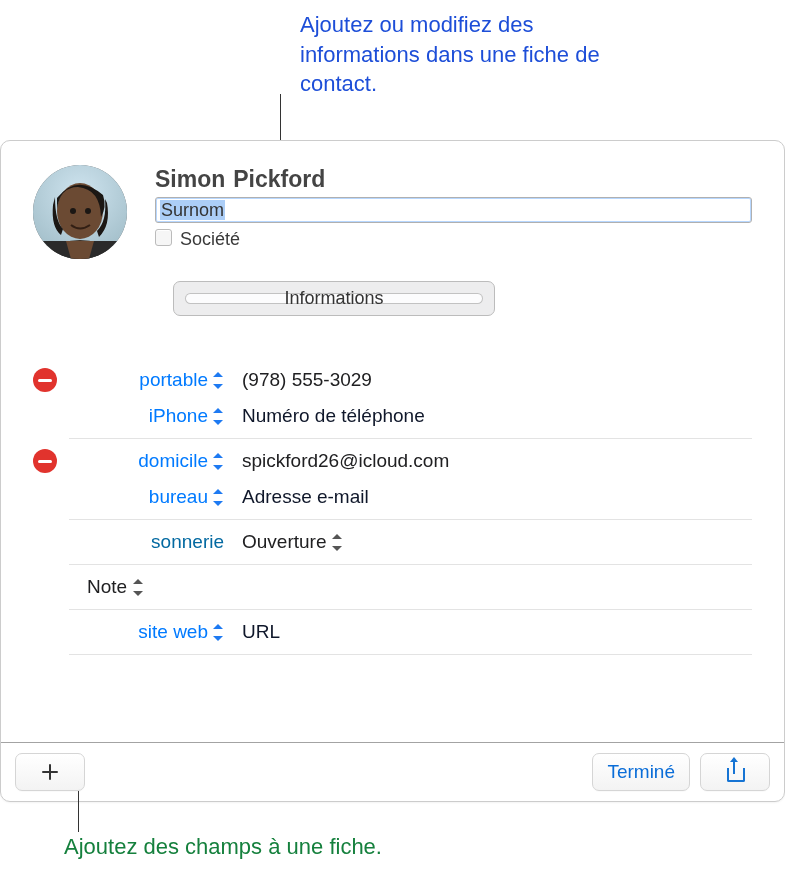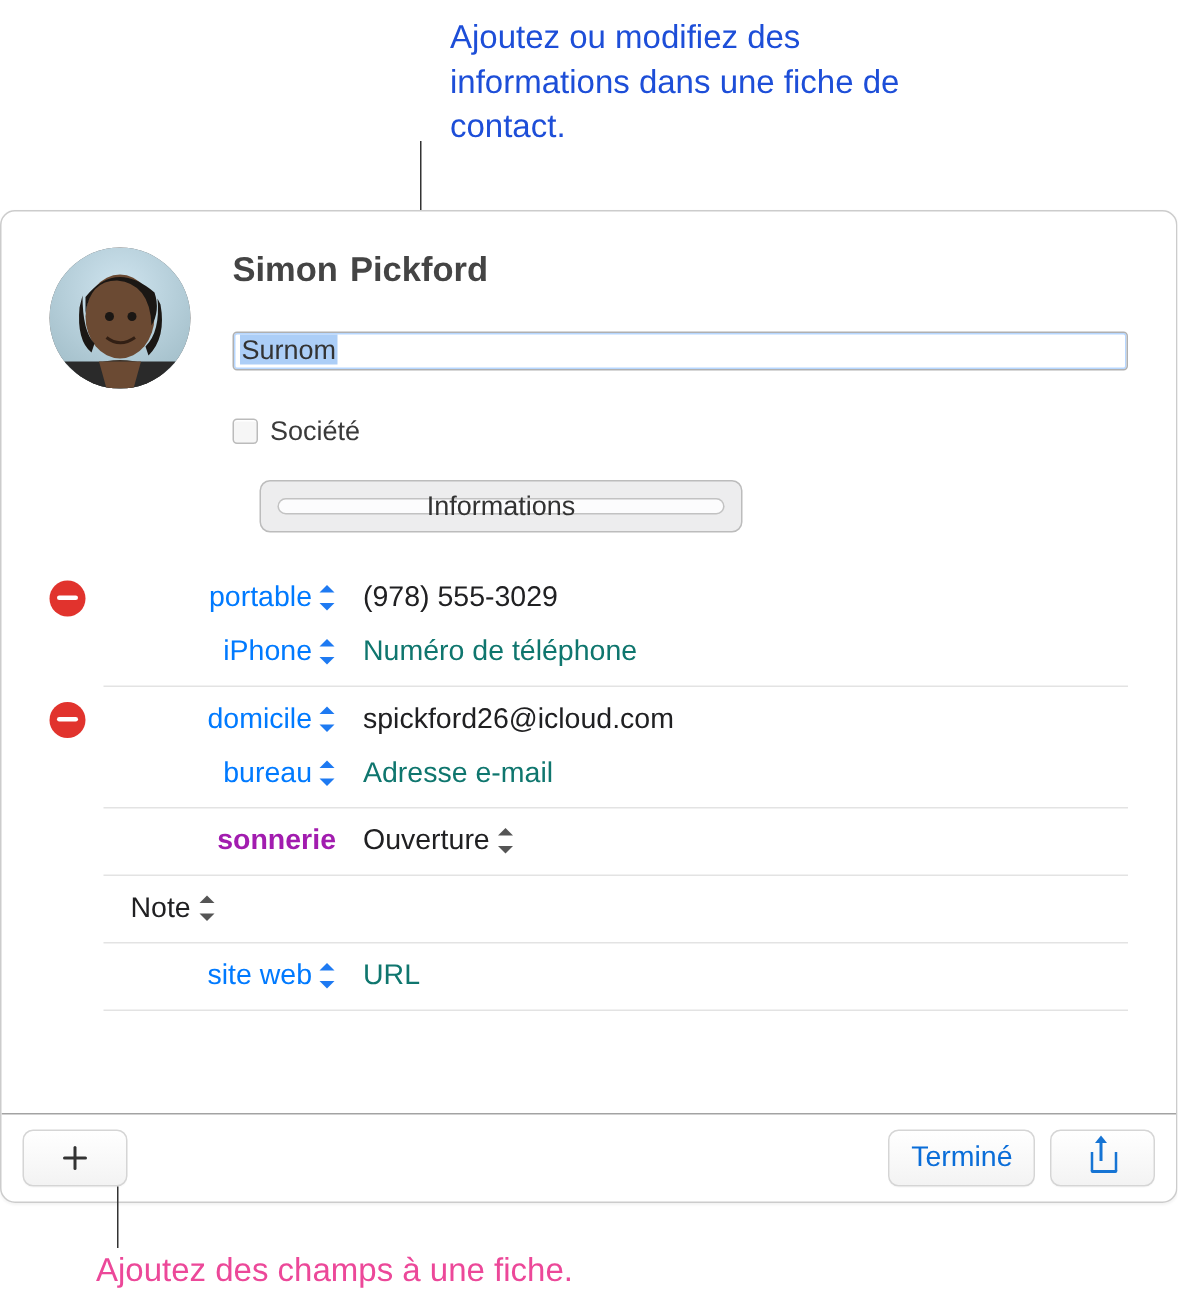--- a/index.html
+++ b/index.html
@@ -54,21 +54,21 @@
     height: 94px;
     border-radius: 50%;
     overflow: hidden;
     flex-shrink: 0;
     margin-right: 28px;
     background: #777;
     position: relative;
     box-shadow: inset 0 0 0 1px rgba(0,0,0,0.15);
   }
   .avatar svg { width:100%; height:100%; display:block; }
-  .header-fields { flex:1; display:flex; flex-direction:column;gap:24px; }
+  .header-fields { flex:1; display:flex; flex-direction:column; }
   .name-line {
     font-size: 23px;
     font-weight: 600;
     color: #444;
     display: flex;
     gap: 8px;
     line-height: 1.3;
   }
   .nick-edit {
     margin-top: 2px;
@@ -87,21 +87,21 @@
     margin-top: 48px;
   }
   .company-placeholder {
     margin-top: 4px;
     color: #b3b3b3;
     font-size: 19px;
   }
   .soc-line {
     margin-top: 6px;
     display: flex;
-    align-items: center;
+    align-items: flex-start;
     gap: 8px;
     font-size: 18px;
     color: #3a3a3a;
   }
   .checkbox {
     width: 15px;
     height: 15px;
     border: 1px solid #bbb;
     border-radius: 3px;
     background: #f6f6f6;
@@ -126,21 +126,21 @@
     cursor:pointer;
     color:#333;
   }
   .seg-item.selected {
     background:#fcfcfd;
     box-shadow:0 0 0 1px #c2c2c2;
     border-radius:7px;
     margin:12px;
   }
   .fields {
-    margin-top: 26px;
+    margin-top: 46px;
   }
   .row {
     display:flex;
     align-items:center;
     min-height: 36px;
     font-size: 19px;
   }
   .remove {
     width:24px;
     height:24px;
@@ -162,41 +162,41 @@
   }
   .label-col {
     width: 155px;
     display:flex;
     justify-content:flex-end;
     align-items:center;
     gap:5px;
     color:#007aff;
     font-size:19px;
   }
-  .label-col.muted { color:#a21caf;font-weight:bold; }
+  .label-col.muted { color:#0369a1; }
   .ud-icon { width:11px; height:17px; position:relative; flex-shrink:0; }
   .ud-icon::before, .ud-icon::after {
     content:"";
     position:absolute;
     left:0;
     width:0; height:0;
     border-left:5px solid transparent;
     border-right:5px solid transparent;
   }
   .ud-icon::before { top:0; border-bottom:5px solid #1e7af2; }
   .ud-icon::after  { bottom:0; border-top:5px solid #1e7af2; }
   .ud-icon.dark::before { border-bottom-color:#555; }
   .ud-icon.dark::after  { border-top-color:#555; }
   .value-col {
     margin-left: 18px;
     display:flex;
     align-items:center;
     gap:6px;
   }
-  .value-col.placeholder { color:#0f766e; }
+  .value-col.placeholder { color:#0f172a; }
   .sep {
     height:1px;
     background:#e3e3e3;
     margin:4px 0 4px 36px;
   }
   .spacer { width:24px; margin-right:12px; flex-shrink:0; }
   .bottom-bar {
     position:absolute;
     left:0; right:0; bottom:0;
     border-top:1px solid #a3a3a3;
@@ -256,21 +256,21 @@
     top:791px;
     width:1px;
     height:41px;
     background:#333;
   }
   .callout-bottom {
     position:absolute;
     top:834px;
     left:64px;
     font-size:22px;
-    color:#ec4899;
+    color:#15803d;
   }
 </style>
 </head>
 <body>
 
 <div class="callout-top">Ajoutez ou modifiez des informations dans une fiche de contact.</div>
 <div class="callout-line-top"></div>
 
 <div class="card">
   <div class="card-inner">

